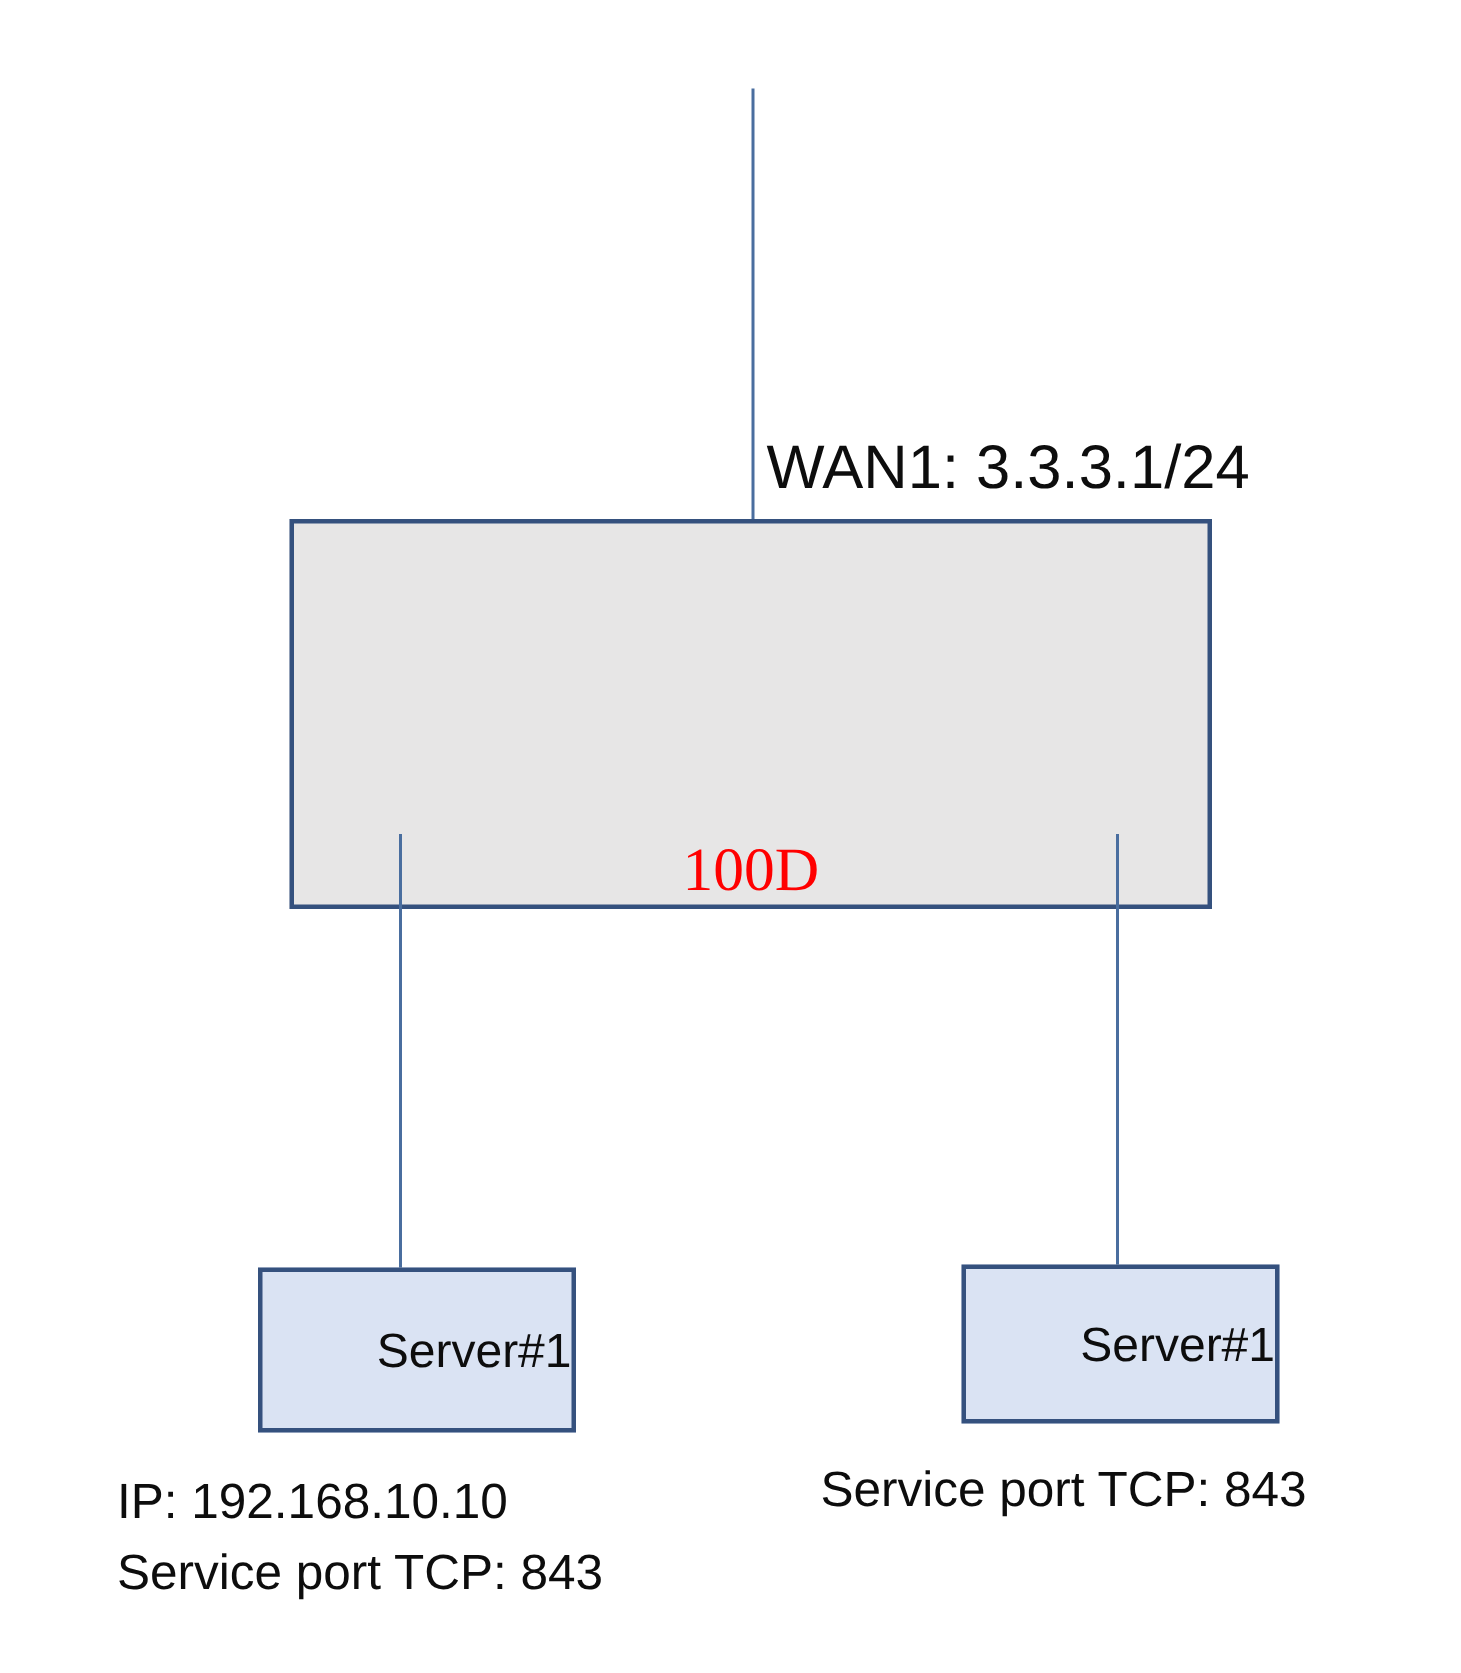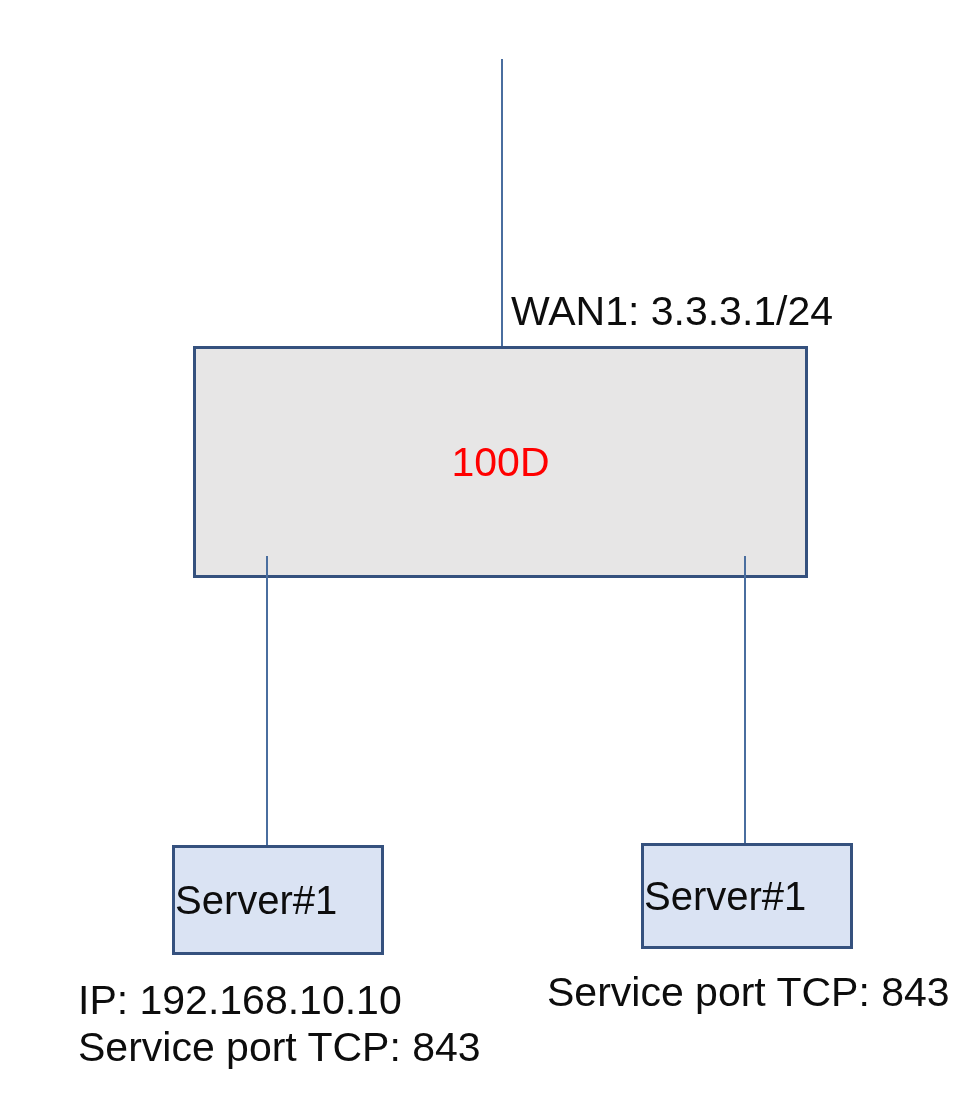--- a/index.html
+++ b/index.html
@@ -40,48 +40,49 @@
     font-size: 41px;
     line-height: 1.1;
     white-space: nowrap;
     color: var(--text);
   }
   .firewall-box {
     position: absolute;
     left: 193px;
     top: 315px;
     width: 615px;
-    height: 232px;
+    height: 260px;
     background: var(--firewall-fill);
     border: 3px solid var(--box-border);
     display: flex;
-    align-items: center;
+    align-items: flex-end;
     justify-content: center;
+    font-family: Liberation Serif, serif;
   }
   .firewall-label {
     color: var(--firewall-label);
     font-size: 41px;
     white-space: nowrap;
   }
   .server-box {
     position: absolute;
     background: var(--server-fill);
     border: 3px solid var(--box-border);
     display: flex;
     align-items: center;
-    justify-content: flex-start;
-    font-size: 40px;
+    justify-content: flex-end;
+    font-size: 32px;
     color: var(--text);
     white-space: nowrap;
   }
   .server-1 { left: 172px; top: 814px; width: 212px; height: 110px; }
   .server-2 { left: 641px; top: 812px; width: 212px; height: 106px; }
   .info {
     position: absolute;
-    font-size: 41px;
+    font-size: 33px;
     line-height: 47px;
     white-space: nowrap;
     color: var(--text);
   }
   .info-1 { left: 78px;  top: 946px; }
   .info-2 { left: 547px; top: 938px; }
 </style>
 </head>
 <body>
 

